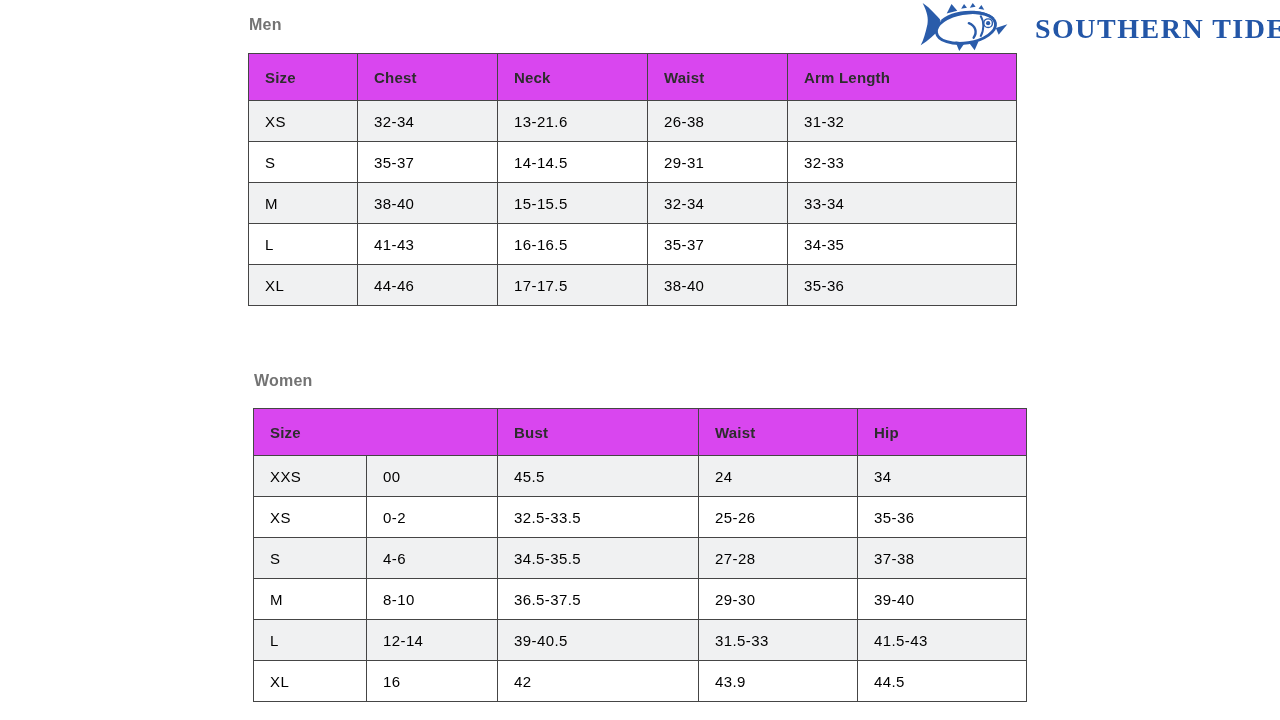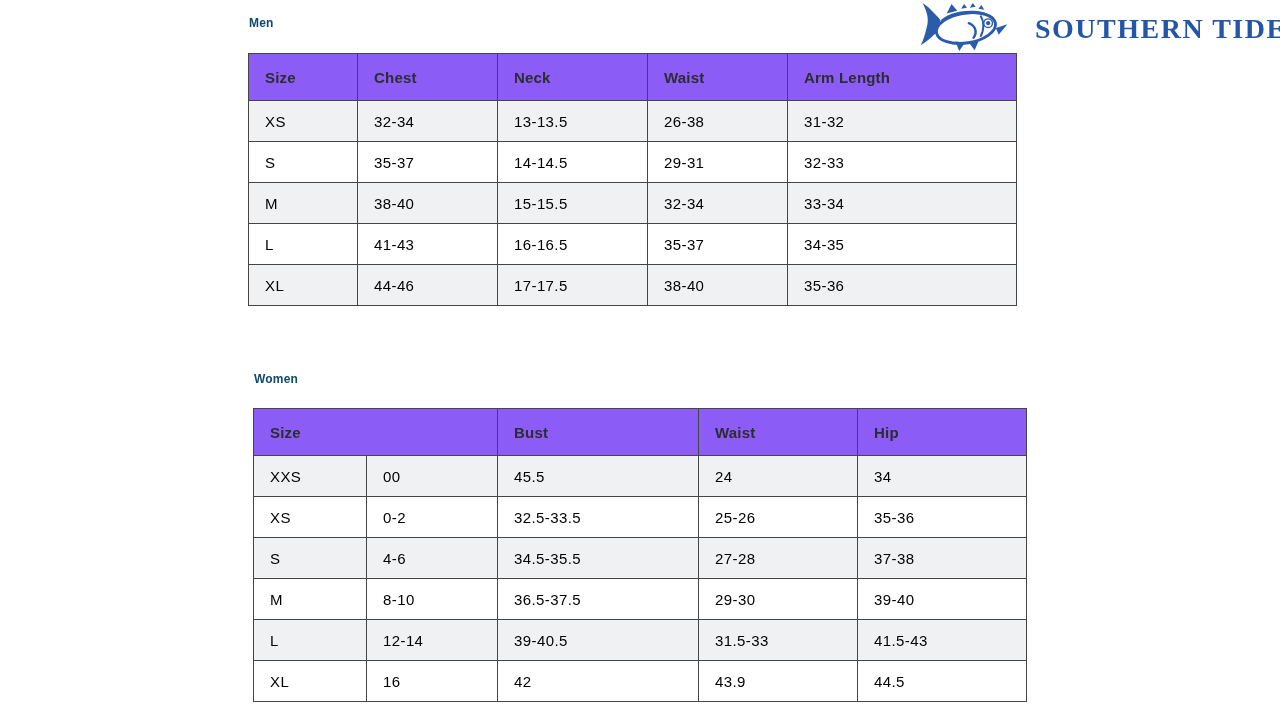--- a/index.html
+++ b/index.html
@@ -1,23 +1,23 @@
 <!DOCTYPE html>
 <html><head>
 <meta charset="utf-8">
 <style>
   * { margin:0; padding:0; box-sizing:border-box; }
   html,body { width:1280px; height:720px; background:#ffffff; overflow:hidden; }
   body { font-family:"Liberation Sans", sans-serif; position:relative; }
 
   .section-title {
     position:absolute;
-    font-size:12px;
+    font-size:16px;
     font-weight:bold;
-    color:#0c4a6e;
+    color:#737373;
     letter-spacing:0.2px;
   }
   #men-title   { left:249px; top:16px; }
   #women-title { left:254px; top:372px; }
 
   table {
     position:absolute;
     border-collapse:collapse;
     table-layout:fixed;
   }
@@ -26,21 +26,21 @@
 
   th, td {
     border:1px solid #454545;
     text-align:left;
     padding:0 6px 0 16px;
     font-size:15px;
     overflow:hidden;
     white-space:nowrap;
   }
   th {
-    background:#8b5cf6;
+    background:#d946ef;
     height:47px;
     font-weight:bold;
     color:#2d2d2d;
     letter-spacing:0.2px;
   }
   td {
     height:41px;
     color:#000000;
     letter-spacing:0.4px;
     background:#ffffff;
@@ -120,21 +120,21 @@
       <th>Chest</th>
       <th>Neck</th>
       <th>Waist</th>
       <th>Arm Length</th>
     </tr>
   </thead>
   <tbody>
       <tr>
         <td>XS</td>
         <td>32-34</td>
-        <td>13-13.5</td>
+        <td>13-21.6</td>
         <td>26-38</td>
         <td>31-32</td>
       </tr>
       <tr>
         <td>S</td>
         <td>35-37</td>
         <td>14-14.5</td>
         <td>29-31</td>
         <td>32-33</td>
       </tr>

